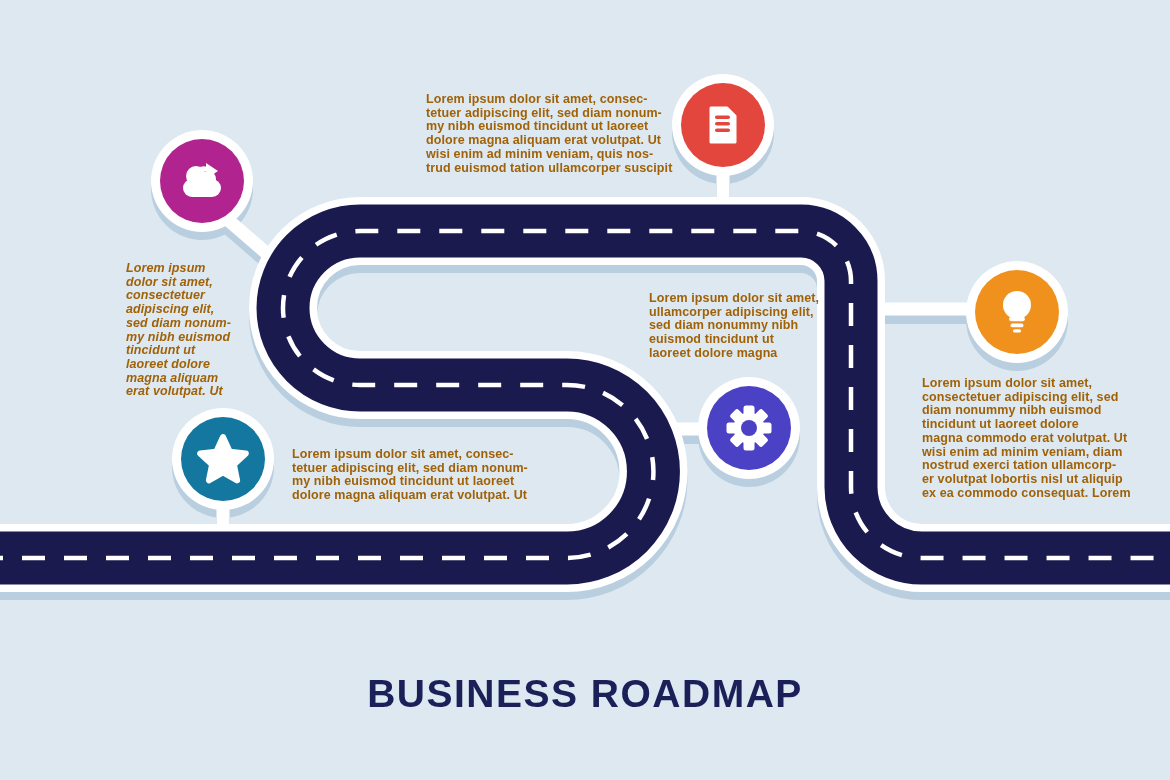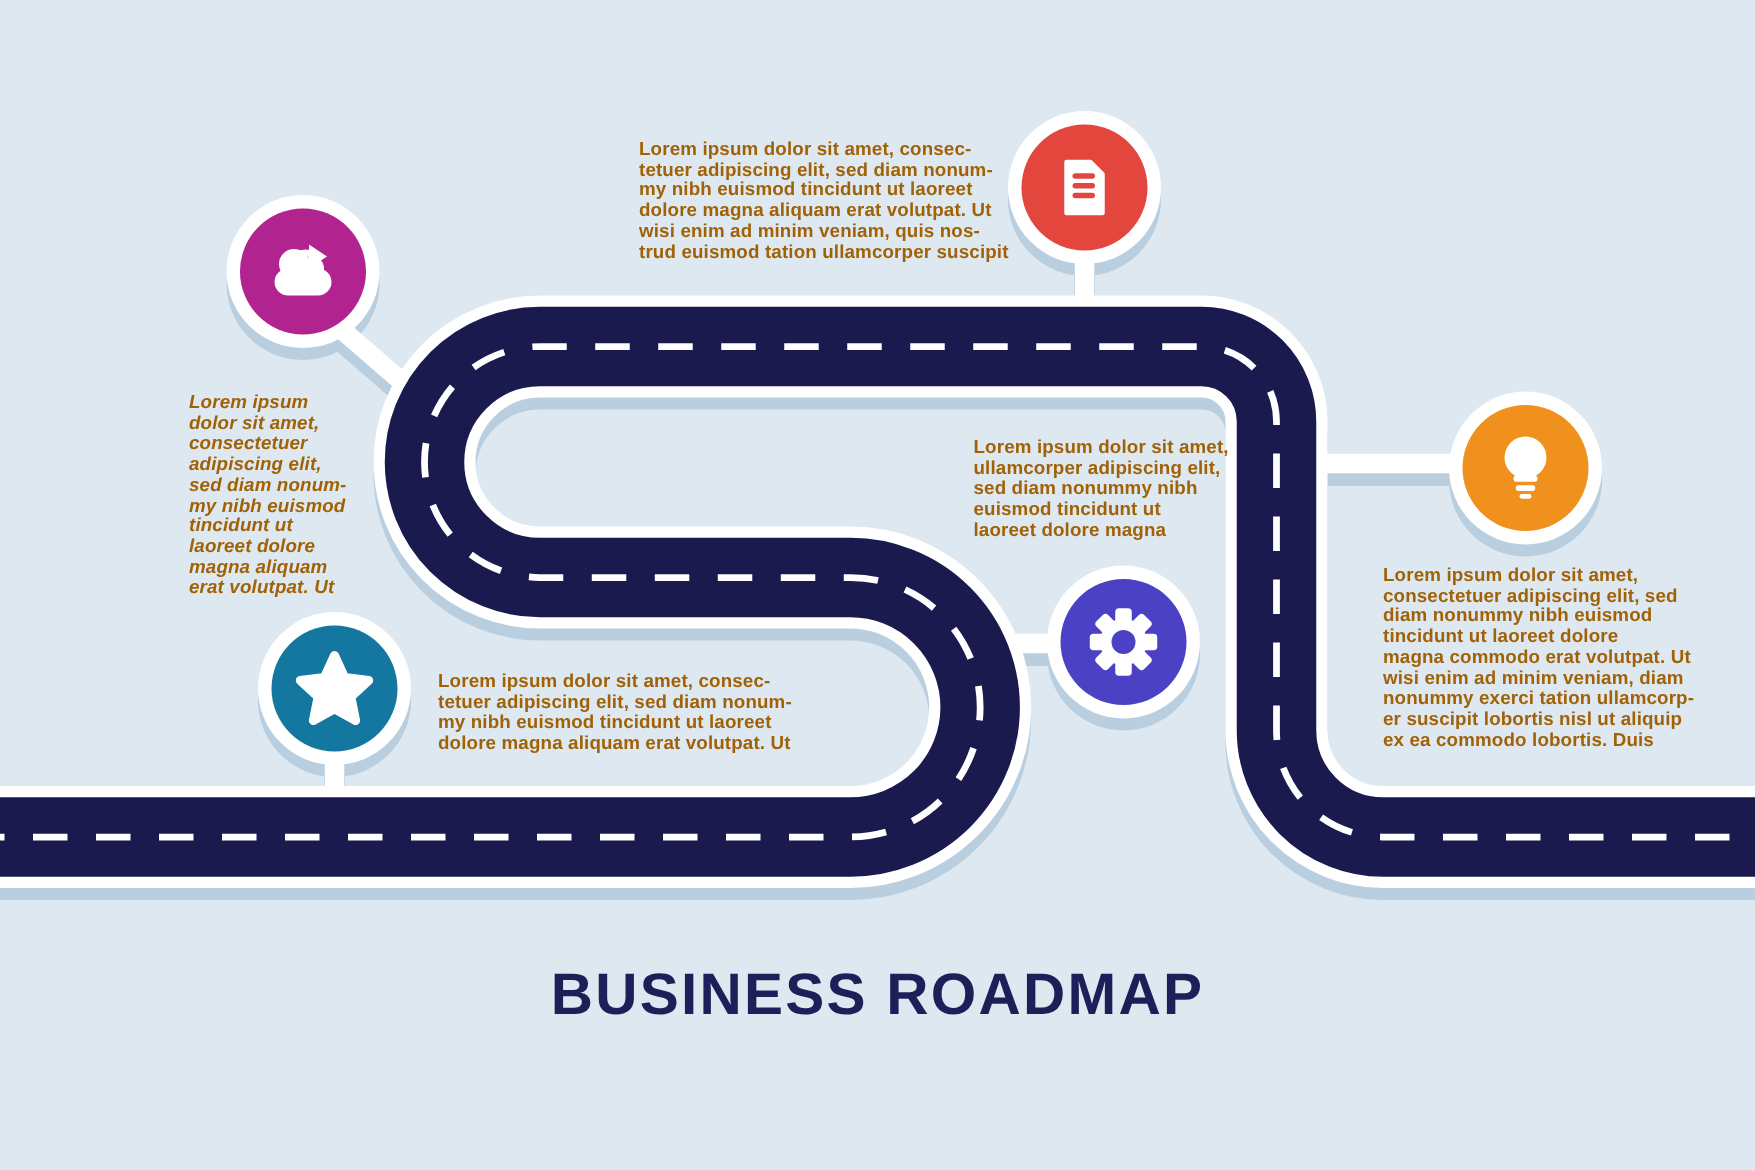--- a/index.html
+++ b/index.html
@@ -15,21 +15,21 @@
   .tb {
     position: absolute;
     color: #a16207;
     font: 600 12.5px/13.7px "Liberation Sans", sans-serif;
     white-space: nowrap;
     letter-spacing: .1px;
   }
   .title {
     position: absolute;
     left: 0; right: 0;
-    top: 644px;
+    top: 674px;
     text-align: center;
     font: 800 39px/40px "Liberation Sans", sans-serif;
     font-weight: bold;
     letter-spacing: 1.5px;
     color: #1b2059;
   }
 </style>
 </head>
 <body>
 
@@ -164,20 +164,20 @@
       <div>euismod tincidunt ut</div>
       <div>laoreet dolore magna</div>
     </div>
   <div class="tb" style="left:922px; top:377px;">
       <div>Lorem ipsum dolor sit amet,</div>
       <div>consectetuer adipiscing elit, sed</div>
       <div>diam nonummy nibh euismod</div>
       <div>tincidunt ut laoreet dolore</div>
       <div>magna commodo erat volutpat. Ut</div>
       <div>wisi enim ad minim veniam, diam</div>
-      <div>nonummy exerci tation ullamcorp-</div>
-      <div>er suscipit lobortis nisl ut aliquip</div>
-      <div>ex ea commodo lobortis. Duis</div>
+      <div>nostrud exerci tation ullamcorp-</div>
+      <div>er volutpat lobortis nisl ut aliquip</div>
+      <div>ex ea commodo consequat. Lorem</div>
     </div>
 
   <div class="title">BUSINESS ROADMAP</div>
 
 </div>
 
 </body></html>

